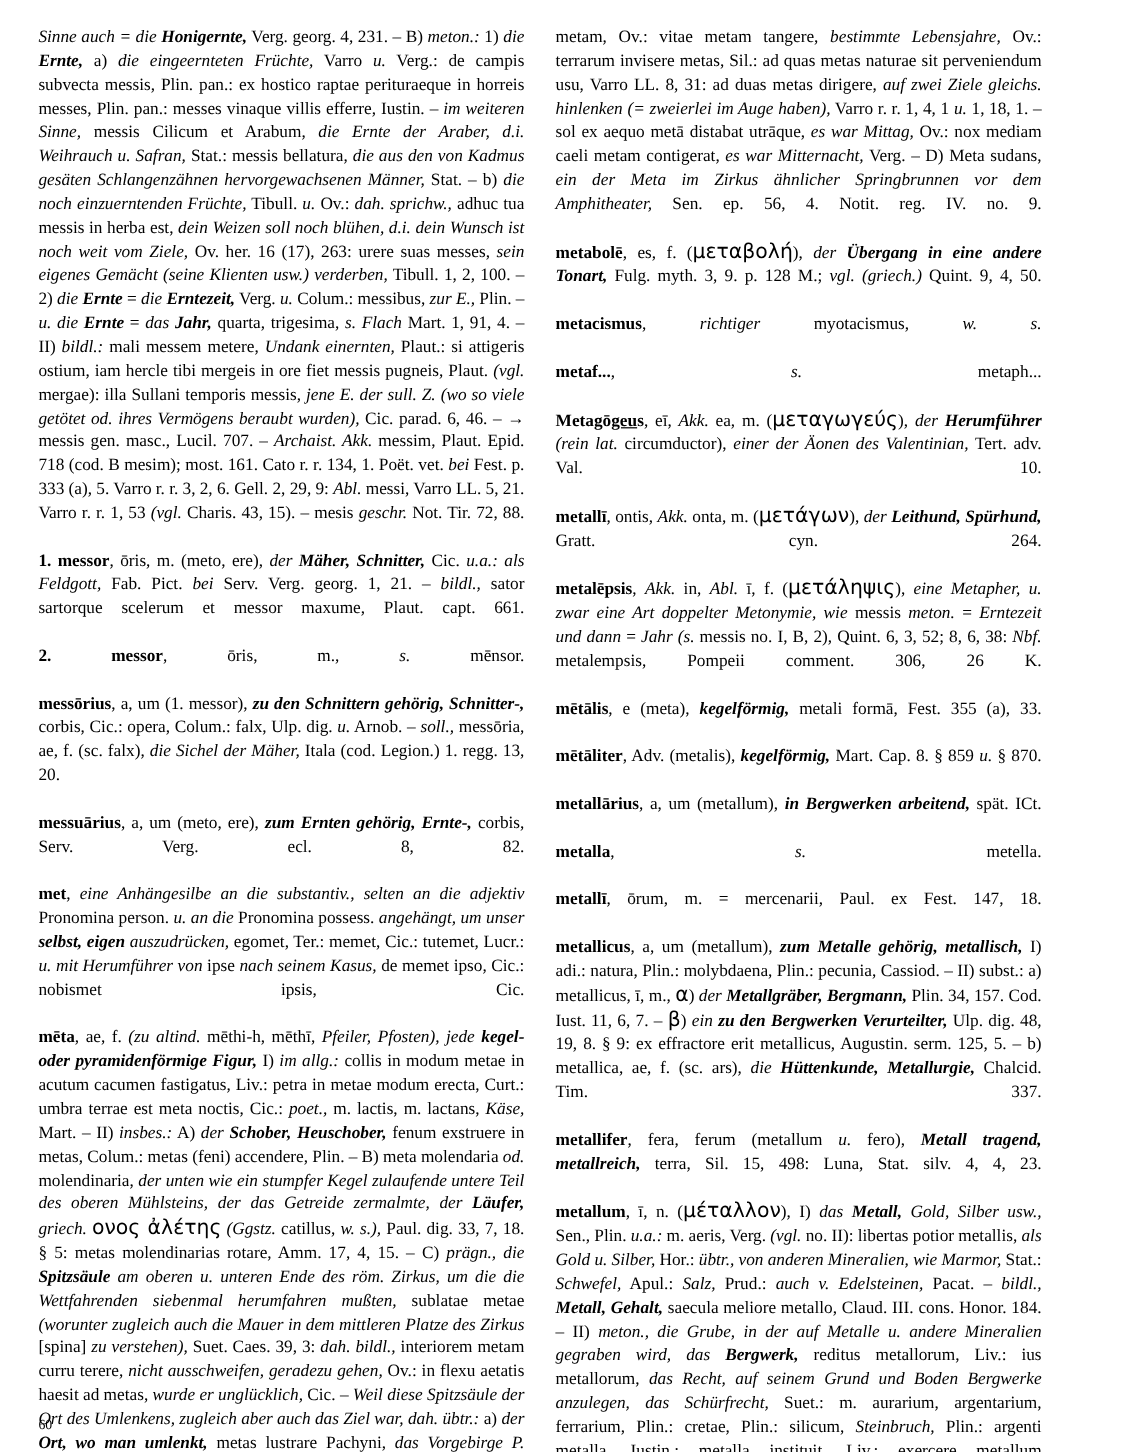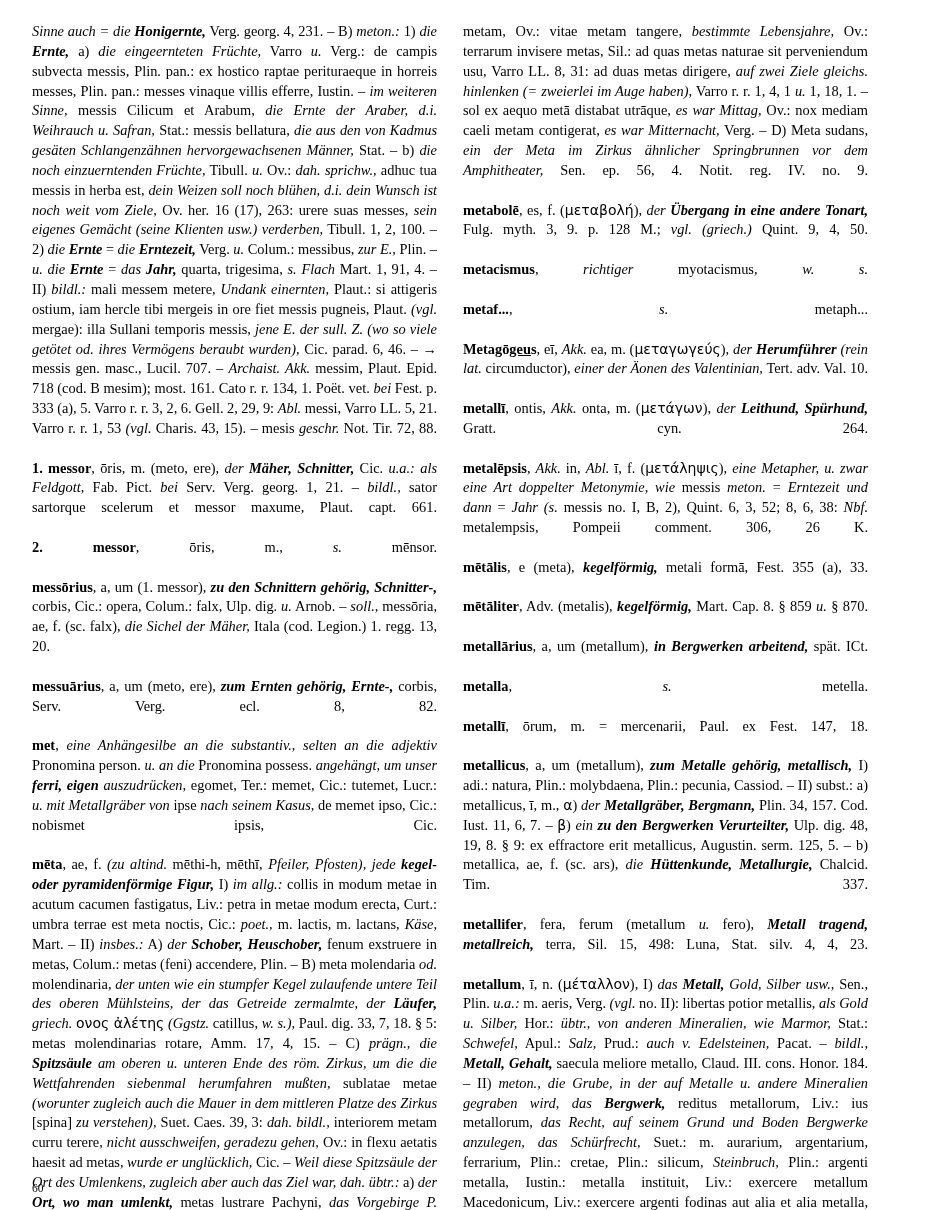--- a/index.html
+++ b/index.html
@@ -51,21 +51,21 @@
     text-indent: 0;
   }
   .entry.head {
     text-indent: 0;
   }
   b { font-weight: bold; }
   i { font-style: italic; }
   .bi { font-weight: bold; font-style: italic; }
   .gr {
     font-family: "DejaVu Sans", "Liberation Sans", sans-serif;
-    font-size: 14px;
+    font-size: 17px;
     font-style: normal;
   }
   .pageno {
     position: absolute;
     left: 32px;
     bottom: 16px;
     font-size: 11.5px;
     font-family: "Liberation Serif", serif;
     color: #000;
   }
@@ -81,21 +81,21 @@
 
 <div id="page">
   <div class="columns">
 
     <div class="column" id="left-col">
         <p class="entry cont"><i>Sinne auch = die</i> <span class="bi">Honigernte,</span> Verg. georg. 4, 231. – B) <i>meton.:</i> 1) <i>die</i> <span class="bi">Ernte,</span> a) <i>die eingeernteten Früchte,</i> Varro <i>u.</i> Verg.: de campis subvecta messis, Plin. pan.: ex hostico raptae periturae­que in horreis messes, Plin. pan.: messes vinaque villis efferre, Iustin. – <i>im weiteren Sinne,</i> messis Cilicum et Arabum, <i>die Ernte der Araber, d.i. Weihrauch u. Safran,</i> Stat.: messis bella­tura, <i>die aus den von Kadmus gesäten Schlangenzähnen hervor­gewachsenen Männer,</i> Stat. – b) <i>die noch einzuerntenden Früchte,</i> Tibull. <i>u.</i> Ov.: <i>dah. sprichw.,</i> adhuc tua messis in herba est, <i>dein Weizen soll noch blühen, d.i. dein Wunsch ist noch weit vom Ziele,</i> Ov. her. 16 (17), 263: urere suas messes, <i>sein eigenes Gemächt (seine Klienten usw.) verderben,</i> Tibull. 1, 2, 100. – 2) <i>die</i> <span class="bi">Ernte</span> = <i>die</i> <span class="bi">Erntezeit,</span> Verg. <i>u.</i> Colum.: messibus, <i>zur E.,</i> Plin. – <i>u. die</i> <span class="bi">Ernte</span> = <i>das</i> <span class="bi">Jahr,</span> quarta, trige­sima, <i>s. Flach</i> Mart. 1, 91, 4. – II) <i>bildl.:</i> mali messem metere, <i>Undank einernten,</i> Plaut.: si attigeris ostium, iam hercle tibi mergeis in ore fiet messis pugneis, Plaut. <i>(vgl.</i> mergae): illa Sullani temporis messis, <i>jene E. der sull. Z. (wo so viele getötet od. ihres Vermögens beraubt wurden),</i> Cic. parad. 6, 46. – → messis gen. masc., Lucil. 707. – <i>Archaist. Akk.</i> messim, Plaut. Epid. 718 (cod. B mesim); most. 161. Cato r. r. 134, 1. Poët. vet. <i>bei</i> Fest. p. 333 (a), 5. Varro r. r. 3, 2, 6. Gell. 2, 29, 9: <i>Abl.</i> messi, Varro LL. 5, 21. Varro r. r. 1, 53 <i>(vgl.</i> Charis. 43, 15). – mesis <i>geschr.</i> Not. Tir. 72, 88.</p>
         <p class="entry head"><b>1. messor</b>, ōris, m. (meto, ere), <i>der</i> <span class="bi">Mäher, Schnitter,</span> Cic. <i>u.a.: als Feldgott,</i> Fab. Pict. <i>bei</i> Serv. Verg. georg. 1, 21. – <i>bildl.,</i> sator sartorque scelerum et messor maxume, Plaut. capt. 661.</p>
         <p class="entry head"><b>2. messor</b>, ōris, m., <i>s.</i> mēnsor.</p>
         <p class="entry head"><b>messōrius</b>, a, um (1. messor), <span class="bi">zu den Schnittern gehörig, Schnitter-,</span> corbis, Cic.: opera, Colum.: falx, Ulp. dig. <i>u.</i> Arnob. – <i>soll.,</i> messōria, ae, f. (sc. falx), <i>die Sichel der Mäher,</i> Itala (cod. Legion.) 1. regg. 13, 20.</p>
         <p class="entry head"><b>messuārius</b>, a, um (meto, ere), <span class="bi">zum Ernten gehörig, Ernte-,</span> corbis, Serv. Verg. ecl. 8, 82.</p>
-        <p class="entry head"><b>met</b>, <i>eine Anhängesilbe an die substantiv., selten an die adjek­tiv</i> Pronomina person. <i>u. an die</i> Pronomina possess. <i>angehängt, um unser</i> <span class="bi">ferri, eigen</span> <i>auszudrücken,</i> egomet, Ter.: memet, Cic.: tutemet, Lucr.: <i>u. mit Metallgräber von</i> ipse <i>nach seinem Kasus,</i> de memet ipso, Cic.: nobismet ipsis, Cic.</p>
+        <p class="entry head"><b>met</b>, <i>eine Anhängesilbe an die substantiv., selten an die adjek­tiv</i> Pronomina person. <i>u. an die</i> Pronomina possess. <i>angehängt, um unser</i> <span class="bi">selbst, eigen</span> <i>auszudrücken,</i> egomet, Ter.: memet, Cic.: tutemet, Lucr.: <i>u. mit Herumführer von</i> ipse <i>nach seinem Kasus,</i> de memet ipso, Cic.: nobismet ipsis, Cic.</p>
         <p class="entry head"><b>mēta</b>, ae, f. <i>(zu altind.</i> mēthi-h, mēthī, <i>Pfeiler, Pfosten), jede</i> <span class="bi">kegel- oder pyramidenförmige Figur,</span> I) <i>im allg.:</i> collis in modum metae in acutum cacumen fastigatus, Liv.: petra in metae modum erecta, Curt.: umbra terrae est meta noctis, Cic.: <i>poet.,</i> m. lactis, m. lactans, <i>Käse,</i> Mart. – II) <i>insbes.:</i> A) <i>der</i> <span class="bi">Schober, Heuschober,</span> fenum exstruere in metas, Colum.: metas (feni) accendere, Plin. – B) meta molendaria <i>od.</i> molendinaria, <i>der unten wie ein stumpfer Kegel zulaufende untere Teil des oberen Mühlsteins, der das Getreide zermalmte, der</i> <span class="bi">Läufer,</span> <i>griech.</i> <span class="gr">ονος ἀλέτης</span> <i>(Ggstz.</i> catillus, <i>w. s.),</i> Paul. dig. 33, 7, 18. § 5: metas molendinarias rotare, Amm. 17, 4, 15. – C) <i>prägn., die</i> <span class="bi">Spitzsäule</span> <i>am oberen u. unteren Ende des röm. Zirkus, um die die Wettfahrenden siebenmal herumfahren mußten,</i> sublatae metae <i>(worunter zugleich auch die Mauer in dem mittleren Platze des Zirkus</i> [spina] <i>zu verstehen),</i> Suet. Caes. 39, 3: <i>dah. bildl.,</i> interiorem metam curru terere, <i>nicht ausschweifen, geradezu gehen,</i> Ov.: in flexu aetatis haesit ad metas, <i>wurde er unglücklich,</i> Cic. – <i>Weil diese Spitzsäule der Ort des Umlenkens, zugleich aber auch das Ziel war, dah. übtr.:</i> a) <i>der</i> <span class="bi">Ort, wo man umlenkt,</span> metas lustrare Pachyni, <i>das Vorgebirge P. umfahren,</i> Verg.: ad metam eandem solis etc., Liv. – b)     mortis, Verg.: aevi, Verg.: ultima, Ov.: metamque tenebant, Verg.: properare ad</p>
       </div>
 
     <div class="column" id="right-col">
         <p class="entry cont">metam, Ov.: vitae metam tangere, <i>bestimmte Lebensjahre,</i> Ov.: terrarum invisere metas, Sil.: ad quas metas naturae sit perve­niendum usu, Varro LL. 8, 31: ad duas metas dirigere, <i>auf zwei Ziele gleichs. hinlenken (= zweierlei im Auge haben),</i> Varro r. r. 1, 4, 1 <i>u.</i> 1, 18, 1. – sol ex aequo metā distabat utrāque, <i>es war Mittag,</i> Ov.: nox mediam caeli metam contigerat, <i>es war Mitternacht,</i> Verg. – D) Meta sudans, <i>ein der Meta im Zirkus ähnlicher Springbrunnen vor dem Amphitheater,</i> Sen. ep. 56, 4. Notit. reg. IV. no. 9.</p>
         <p class="entry head"><b>metabolē</b>, es, f. (<span class="gr">μεταβολή</span>), <i>der</i> <span class="bi">Übergang in eine andere Tonart,</span> Fulg. myth. 3, 9. p. 128 M.; <i>vgl. (griech.)</i> Quint. 9, 4, 50.</p>
         <p class="entry head"><b>metacismus</b>, <i>richtiger</i> myotacismus, <i>w. s.</i></p>
         <p class="entry head"><b>metaf...</b>, <i>s.</i> metaph...</p>
         <p class="entry head"><b>Metagō<u>geu</u>s</b>, eī, <i>Akk.</i> ea, m. (<span class="gr">μεταγωγεύς</span>), <i>der</i> <span class="bi">Herumführer</span> <i>(rein lat.</i> circumductor), <i>einer der Äonen des Valentinian,</i> Tert. adv. Val. 10.</p>
         <p class="entry head"><b>metallī</b>, ontis, <i>Akk.</i> onta, m. (<span class="gr">μετάγων</span>), <i>der</i> <span class="bi">Leithund, Spür­hund,</span> Gratt. cyn. 264.</p>

